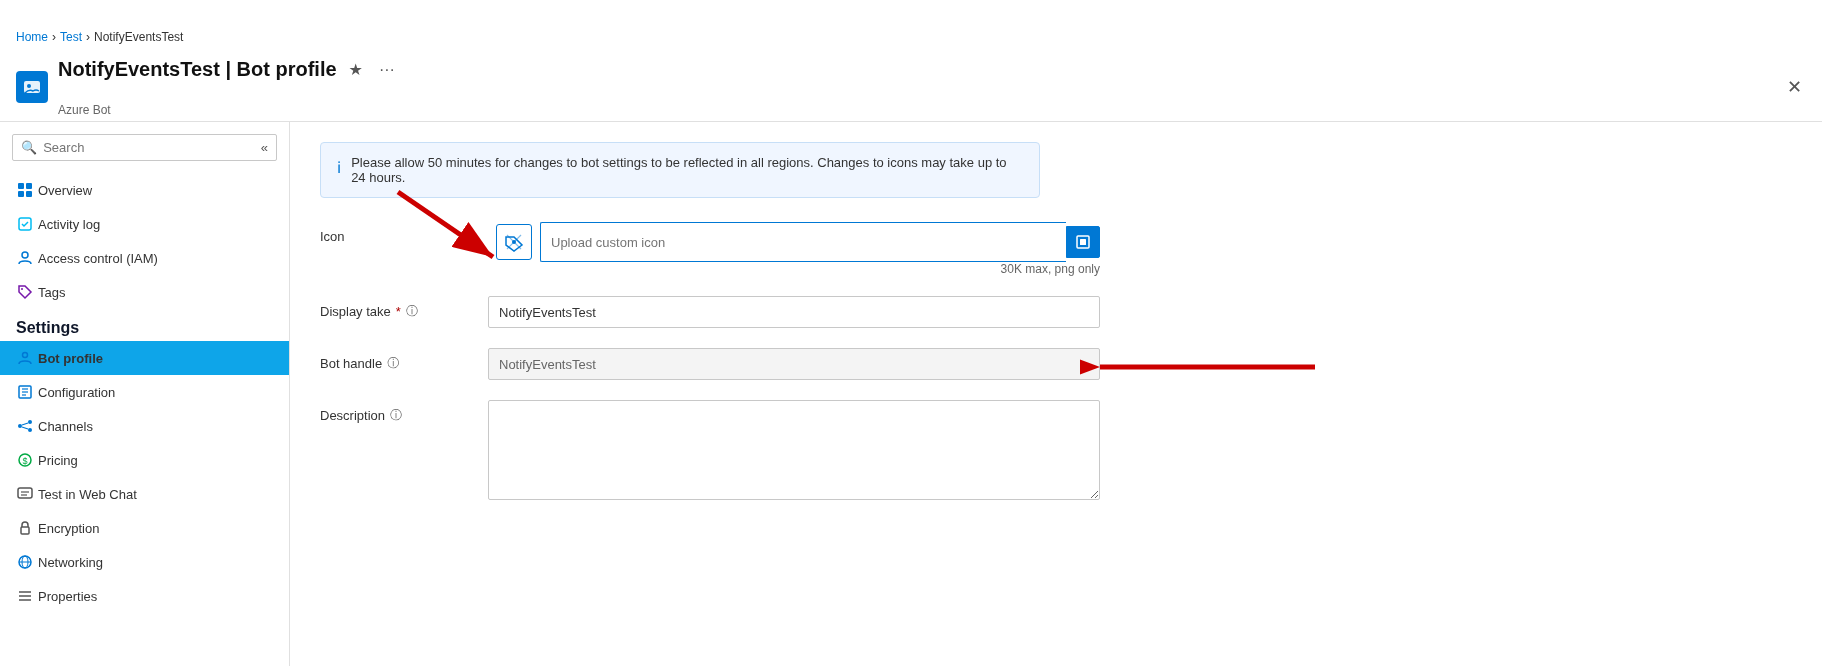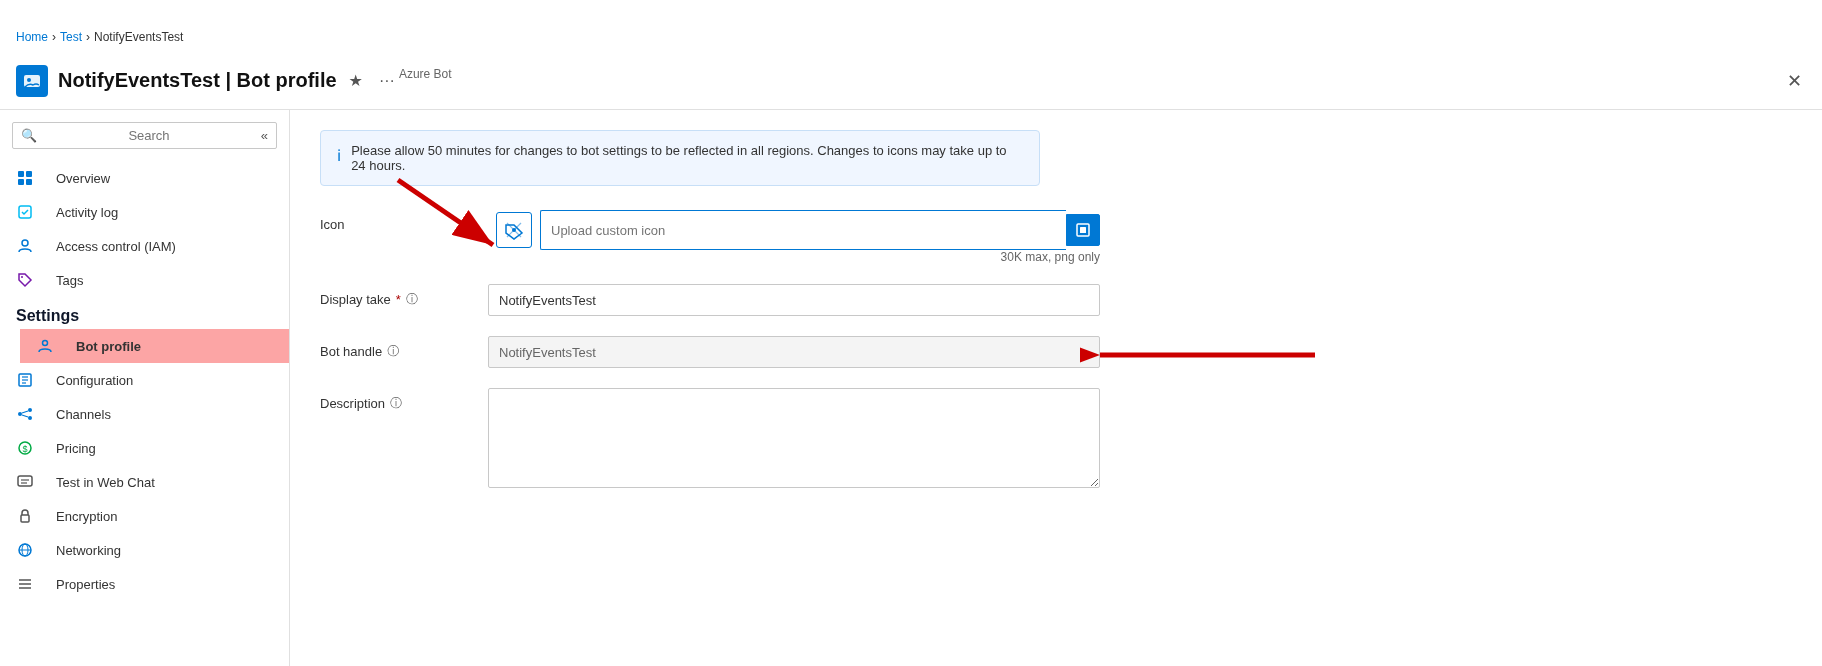--- a/index.html
+++ b/index.html
@@ -11,21 +11,21 @@
       padding: 8px 16px 4px 16px;
       border-bottom: 1px solid #e0e0e0;
       min-height: 62px;
     }
     .top-bar-left { display: flex; align-items: center; gap: 10px; }
     .avatar-icon {
       width: 32px; height: 32px; background: #0078d4;
       border-radius: 4px; display: flex; align-items: center; justify-content: center;
       color: white; font-size: 16px;
     }
-    .title-block { display: flex; flex-direction: row; }
+    .title-block { display: flex; flex-direction: column; gap: 20px; }
     .title-main { font-size: 20px; font-weight: 600; color: #111; display: flex; align-items: center; gap: 8px; }
     .title-sub { font-size: 12px; color: #666; }
     .icon-btn { background: none; border: none; cursor: pointer; color: #555; font-size: 16px; padding: 4px; }
     .breadcrumb { font-size: 12px; color: #0078d4; padding: 4px 16px; display: flex; align-items: center; gap: 4px; margin-top: 26px; }
     .breadcrumb span { color: #333; }
     .breadcrumb a { color: #0078d4; text-decoration: none; cursor: pointer; }
 
     
     .layout { display: flex; flex: 1; overflow: hidden; }
 
@@ -37,31 +37,31 @@
       padding: 8px 0;
       background: #fff;
     }
     .search-box {
       margin: 4px 12px 12px 12px;
       display: flex; align-items: center;
       border: 1px solid #c8c8c8; border-radius: 2px;
       padding: 5px 8px; gap: 6px; background: #fff;
     }
     .search-box input {
-      border: none; outline: none; font-size: 13px; width: 100%; color: #333; text-align: center;
+      border: none; outline: none; font-size: 13px; width: 100%; color: #333;
     }
     .search-icon { color: #555; font-size: 13px; }
     .collapse-btn { margin-left: auto; cursor: pointer; color: #555; font-size: 13px; background: none; border: none; }
 
     .sidebar-item {
-      display: flex; align-items: center; gap: 22px;
+      display: flex; align-items: center; gap: 4px;
       padding: 8px 16px; cursor: pointer; color: #333; font-size: 13px;
       user-select: none;
     }
-    .sidebar-item.active { background: #fca5a5; font-weight: 600; margin-left: 20px; }
+    .sidebar-item.active { background: #0ea5e9; font-weight: 600; }
     .sidebar-item-icon { width: 18px; height: 18px; display: flex; align-items: center; justify-content: center; flex-shrink: 0; }
 
     .sidebar-section-label {
       font-size: 16px; font-weight: 600; color: #0f172a;
       padding: 10px 16px 4px 16px; text-transform: none;
     }
 
     
     .main-content {
       flex: 1; overflow-y: auto; padding: 20px 30px;

